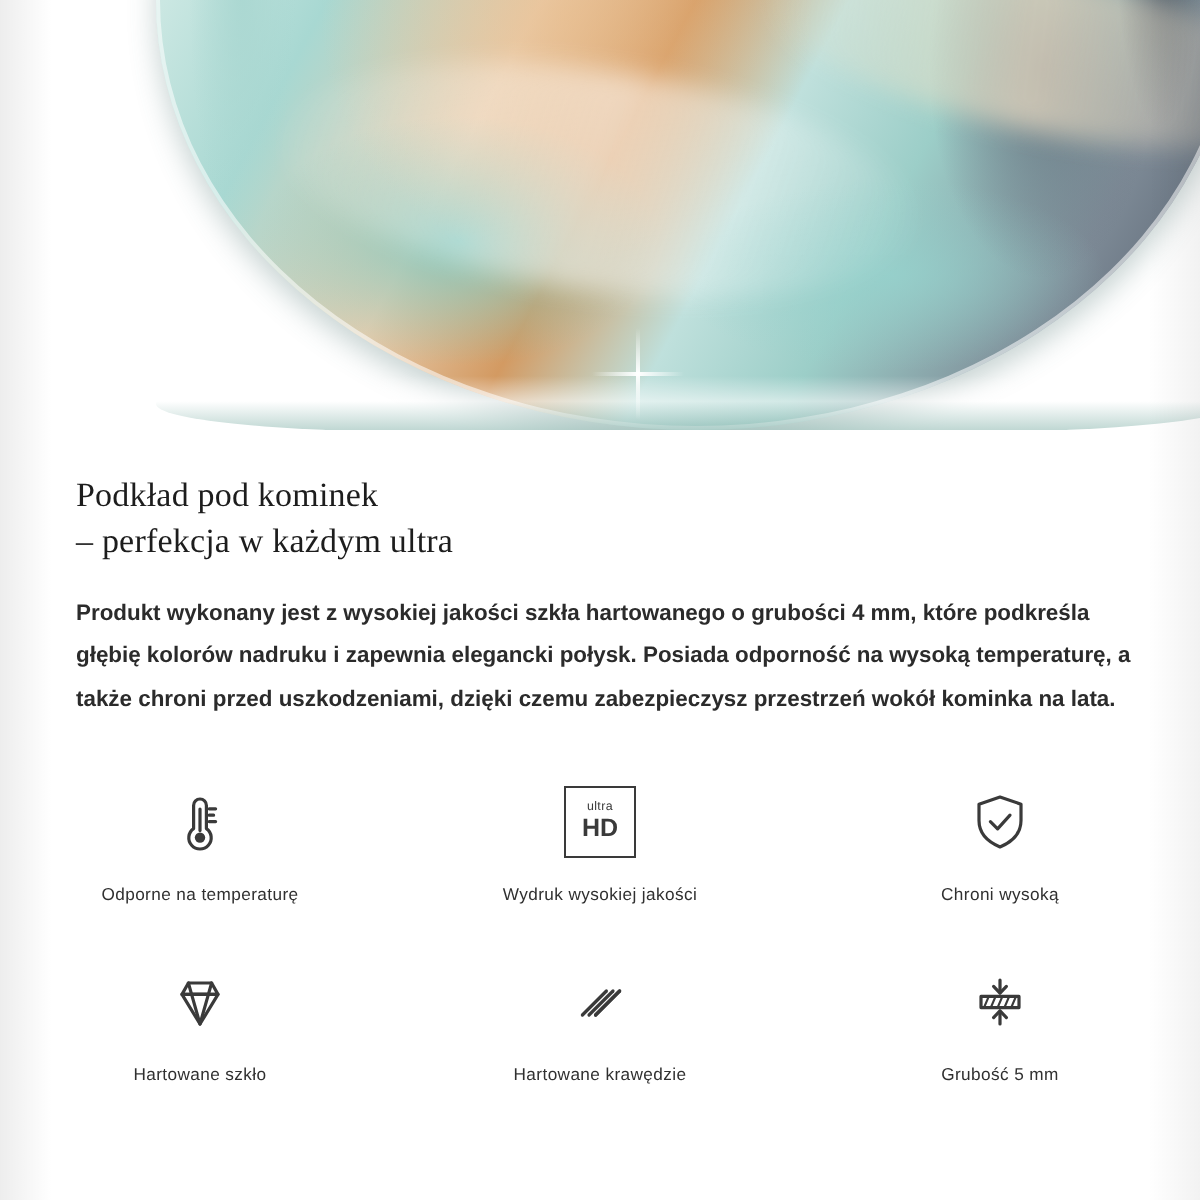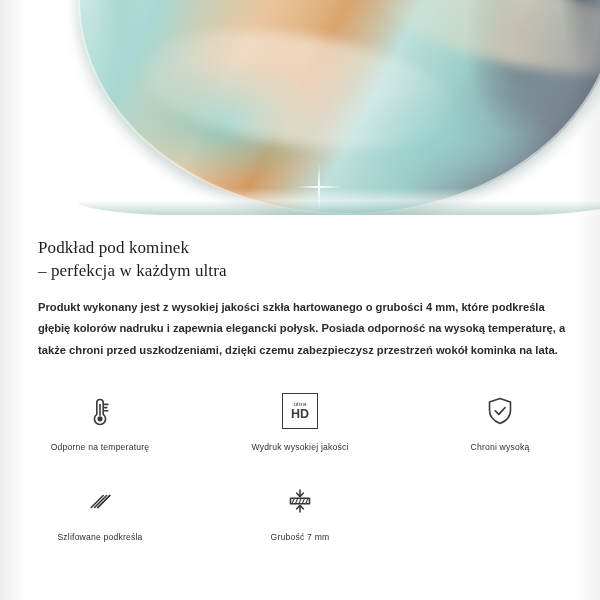--- a/index.html
+++ b/index.html
@@ -277,44 +277,55 @@
     <div class="feature">
       <span class="glyph">
         <svg width="40" height="40" viewBox="0 0 40 40" aria-hidden="true">
           <path class="st" d="M20 7.5l10.5 3.6v8.2c0 6.1-4.2 10.6-10.5 13.2-6.3-2.6-10.5-7.1-10.5-13.2v-8.2L20 7.5z"></path>
           <path class="st" d="M15.2 19.8l3.6 3.6 6.2-6.8"></path>
         </svg>
       </span>
       <span class="caption">Chroni wysoką</span>
     </div>
 
+    <div class="feature">
+      <span class="glyph">
+        <svg width="40" height="40" viewBox="0 0 40 40" aria-hidden="true">
+          <path class="st" d="M11 16.2h18L20 31 11 16.2z"></path>
+          <path class="st" d="M14.2 10.5h11.6l3.2 5.7H11l3.2-5.7z"></path>
+          <path class="st" d="M14.2 10.5l1.6 5.7L20 31l4.2-14.8 1.6-5.7"></path>
+          <path class="st" d="M15.8 16.2h8.4"></path>
+        </svg>
+      </span>
+      <span class="caption">Hartowane szkło</span>
+    </div>
 
     <div class="feature">
       <span class="glyph">
         <svg width="40" height="40" viewBox="0 0 40 40" aria-hidden="true">
           <path class="st" d="M14.5 26.5L26.5 14.5"></path>
           <path class="st" d="M17.8 26.5L29.8 14.5"></path>
           <path class="st" d="M21.1 26.5L33.1 14.5" transform="translate(-3.3 0)"></path>
           <path class="st" d="M11.2 26.5L23.2 14.5"></path>
         </svg>
       </span>
-      <span class="caption">Szlifowane podkreśla</span>
+      <span class="caption">Hartowane krawędzie</span>
     </div>
 
     <div class="feature">
       <span class="glyph">
         <svg width="40" height="40" viewBox="0 0 40 40" aria-hidden="true">
           <path class="st" d="M20 9v6.2"></path>
           <path class="st" d="M16.8 12.2L20 15.6l3.2-3.4"></path>
           <path class="st" d="M20 31v-6.2"></path>
           <path class="st" d="M16.8 27.8L20 24.4l3.2 3.4"></path>
           <rect class="st" x="10.5" y="17.2" width="19" height="5.6"></rect>
           <path class="st" d="M12 22.8l2.4-5.6M15.4 22.8l2.4-5.6M18.8 22.8l2.4-5.6M22.2 22.8l2.4-5.6M25.6 22.8l2.4-5.6" style="stroke-width:1.1"></path>
         </svg>
       </span>
-      <span class="caption">Grubość 7 mm</span>
+      <span class="caption">Grubość 5 mm</span>
     </div>
 
   </div>
 
   <div class="page-shade-l"></div>
   <div class="page-shade-r"></div>
 </div>
 
 </body></html>

